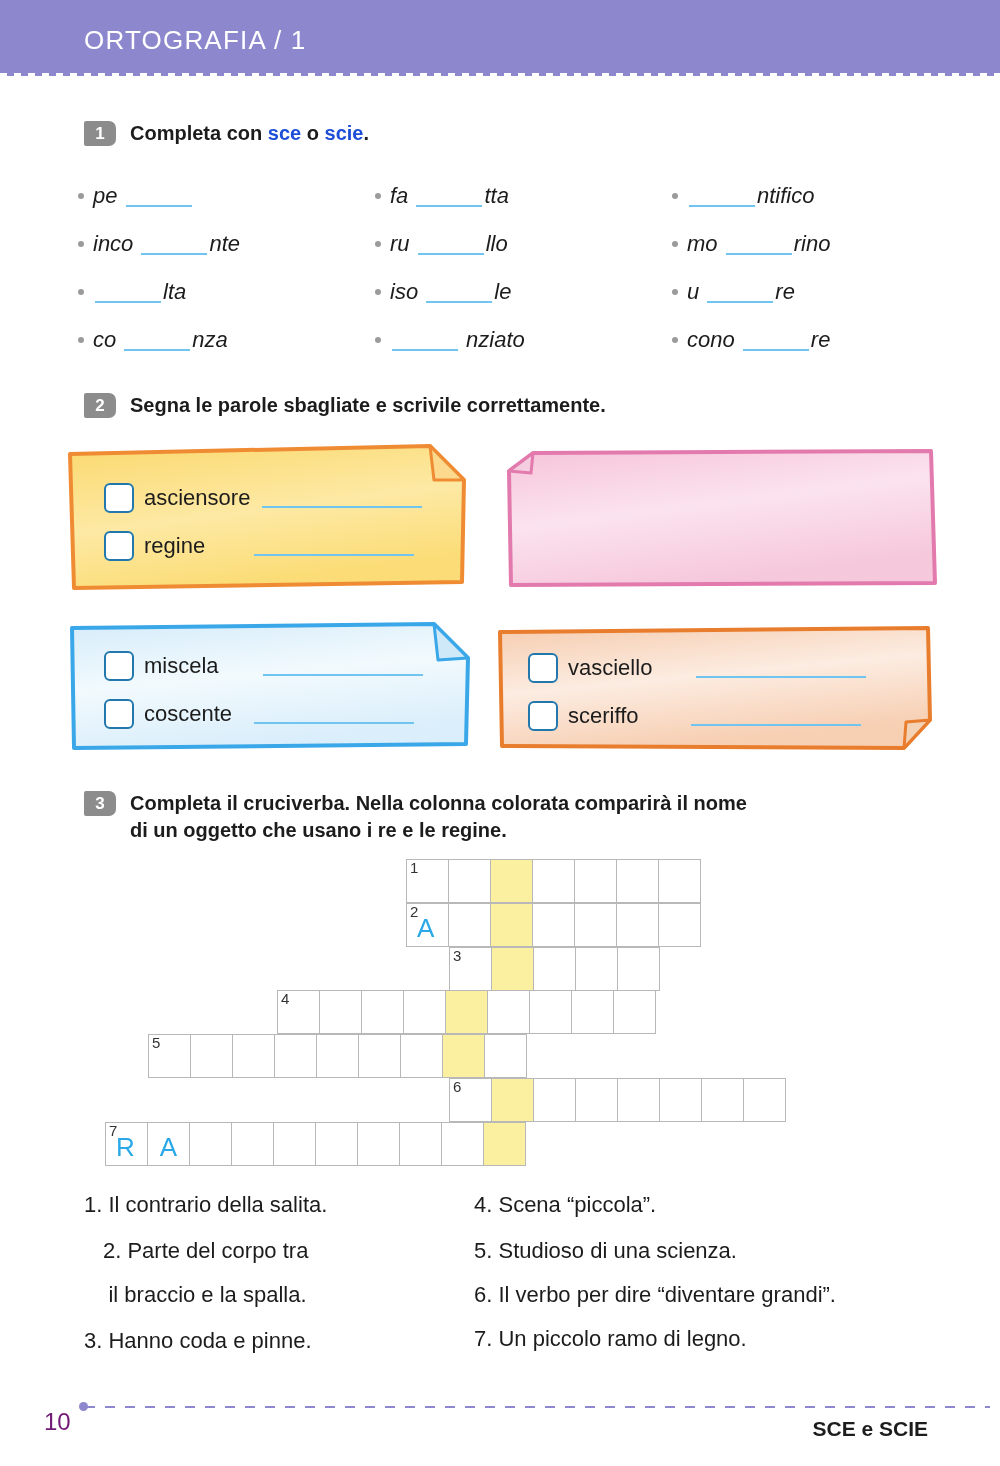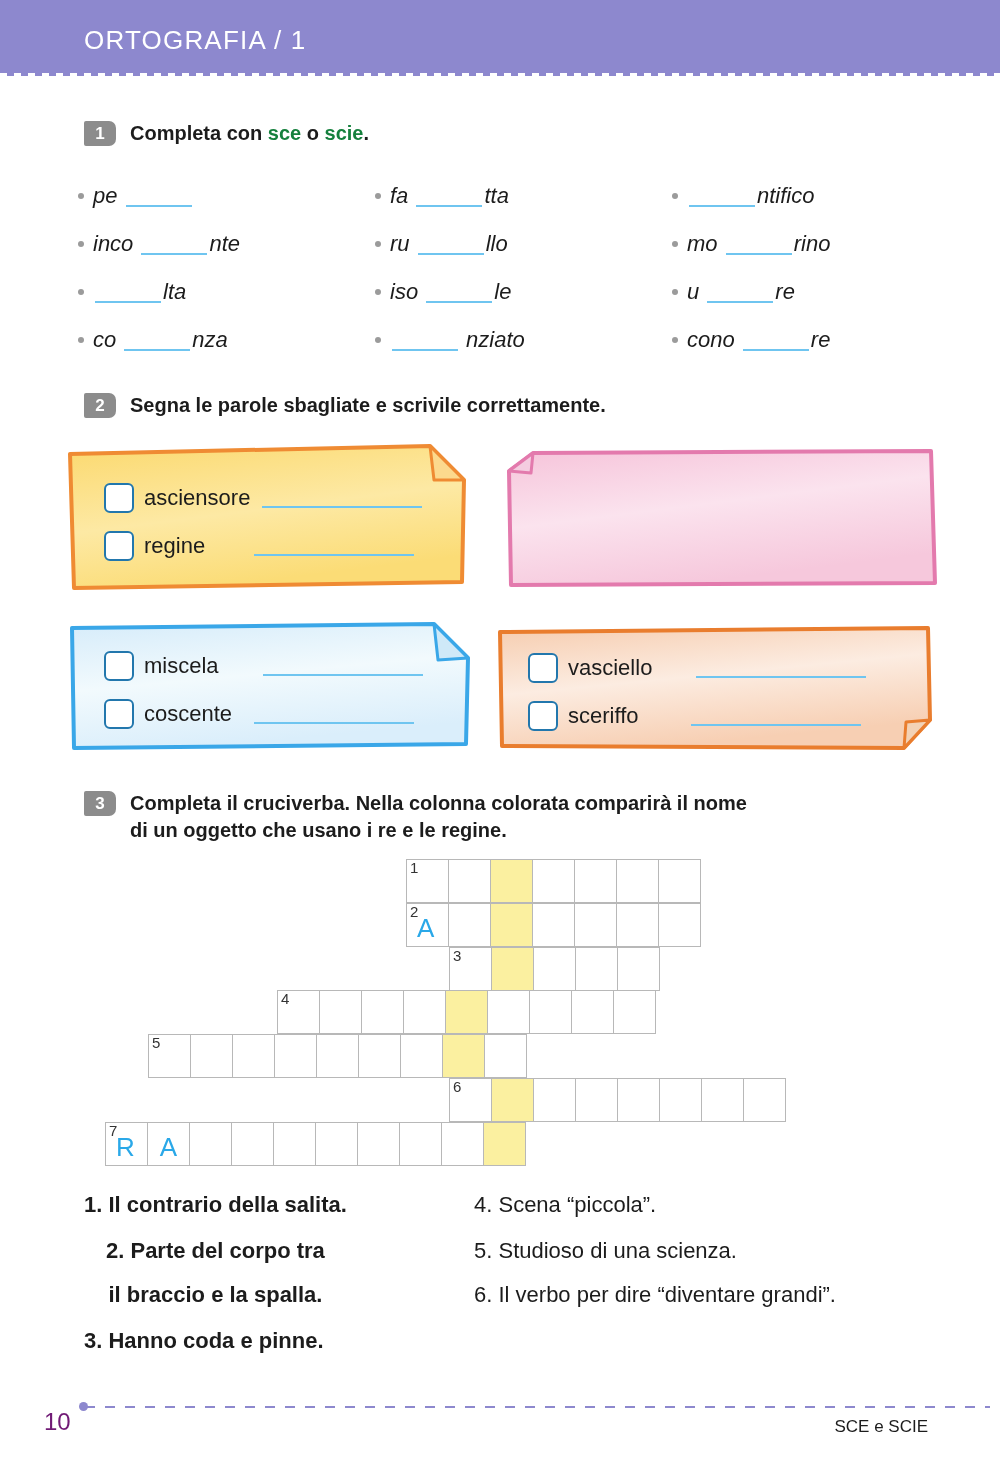--- a/index.html
+++ b/index.html
@@ -60,21 +60,21 @@
     flex: 0 0 auto;
     margin-top: 1px;
   }
   .ex-title {
     margin-left: 14px;
     font-size: 20px;
     font-weight: bold;
     color: #1c1c1c;
     line-height: 1.35;
   }
-  .hl-pink { color: #15803d; }
+  .hl-pink { color: #1d4ed8; }
 
   
   #ex1-grid {
     position: absolute;
     left: 78px;
     top: 172px;
     width: 880px;
     display: grid;
     grid-template-columns: 297px 297px 286px;
     grid-auto-rows: 48px;
@@ -231,22 +231,23 @@
     position: absolute;
     left: 44px;
     top: 1408px;
     font-size: 24px;
     color: #701a75;
   }
   #footer-label {
     position: absolute;
     right: 72px;
     top: 1417px;
-    font-size: 17px;
+    font-size: 21px;
     color: #1c1c1c;
+    font-weight: bold;
   }
 </style>
 </head>
 <body>
 
 <div id="header-band"></div>
 <div id="header-title">ORTOGRAFIA / 1</div>
 <div id="header-dash"></div>
 
 <div class="ex-head" style="left:84px; top:120px;">
@@ -522,29 +523,30 @@
       <div class="cw-cell"></div>
       <div class="cw-cell"></div>
       <div class="cw-cell"></div>
       <div class="cw-cell"></div>
       <div class="cw-cell"></div>
       <div class="cw-cell hl"></div>
     </div>
   </div>
 
 <div id="clues">
-  <div class="clue-col" style="left:84px; top:0;font-weight:bold;">
+  <div class="clue-col" style="left:84px; top:0;">
     <div class="clue">1. Il contrario della salita.</div>
     <div class="clue" style="margin-bottom:22px;text-align:center;">2. Parte del corpo tra</div>
     <div class="clue">    il braccio e la spalla.</div>
     <div class="clue">3. Hanno coda e pinne.</div>
   </div>
   <div class="clue-col" style="left:474px; top:0;">
     <div class="clue">4. Scena “piccola”.</div>
     <div class="clue" style="margin-bottom:22px;">5. Studioso di una scienza.</div>
     <div class="clue" style="margin-bottom:22px;">6. Il verbo per dire “diventare grandi”.</div>
+    <div class="clue">7. Un piccolo ramo di legno.</div>
   </div>
 </div>
 
 <div id="footer-dot"></div>
 <div id="footer-dash"></div>
 <div id="page-number">10</div>
 <div id="footer-label">SCE e SCIE</div>
 
 </body></html>

